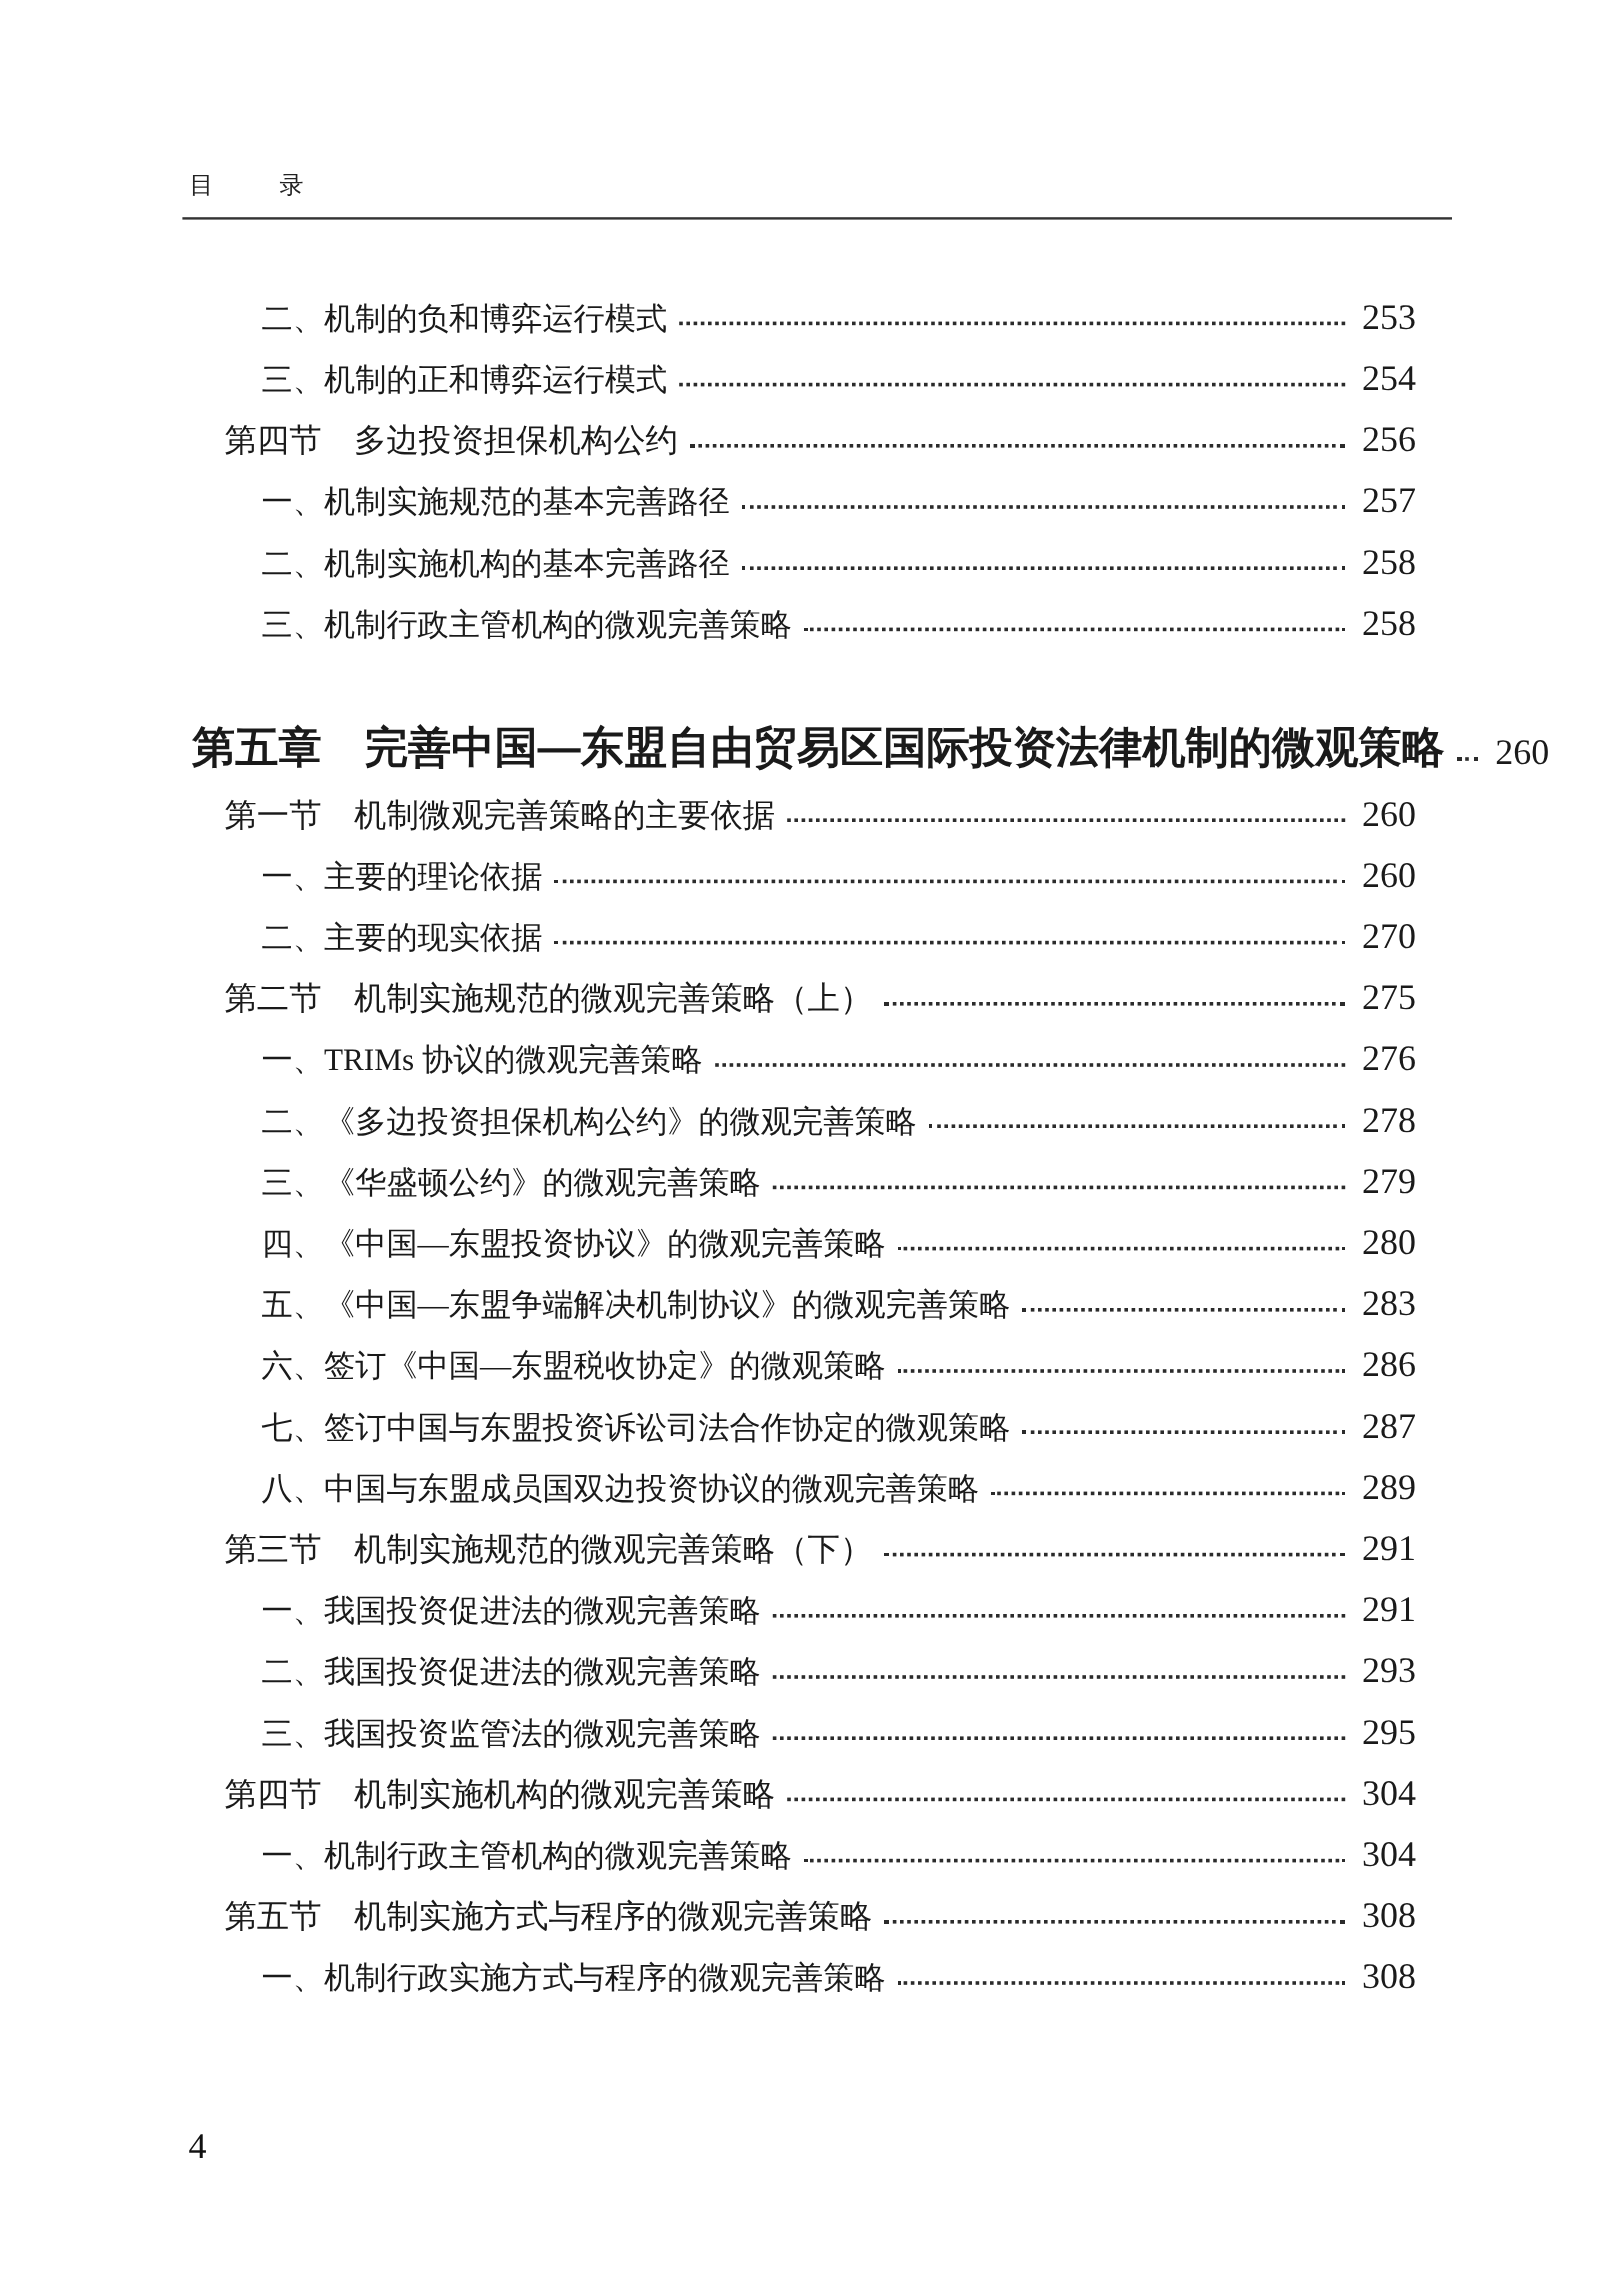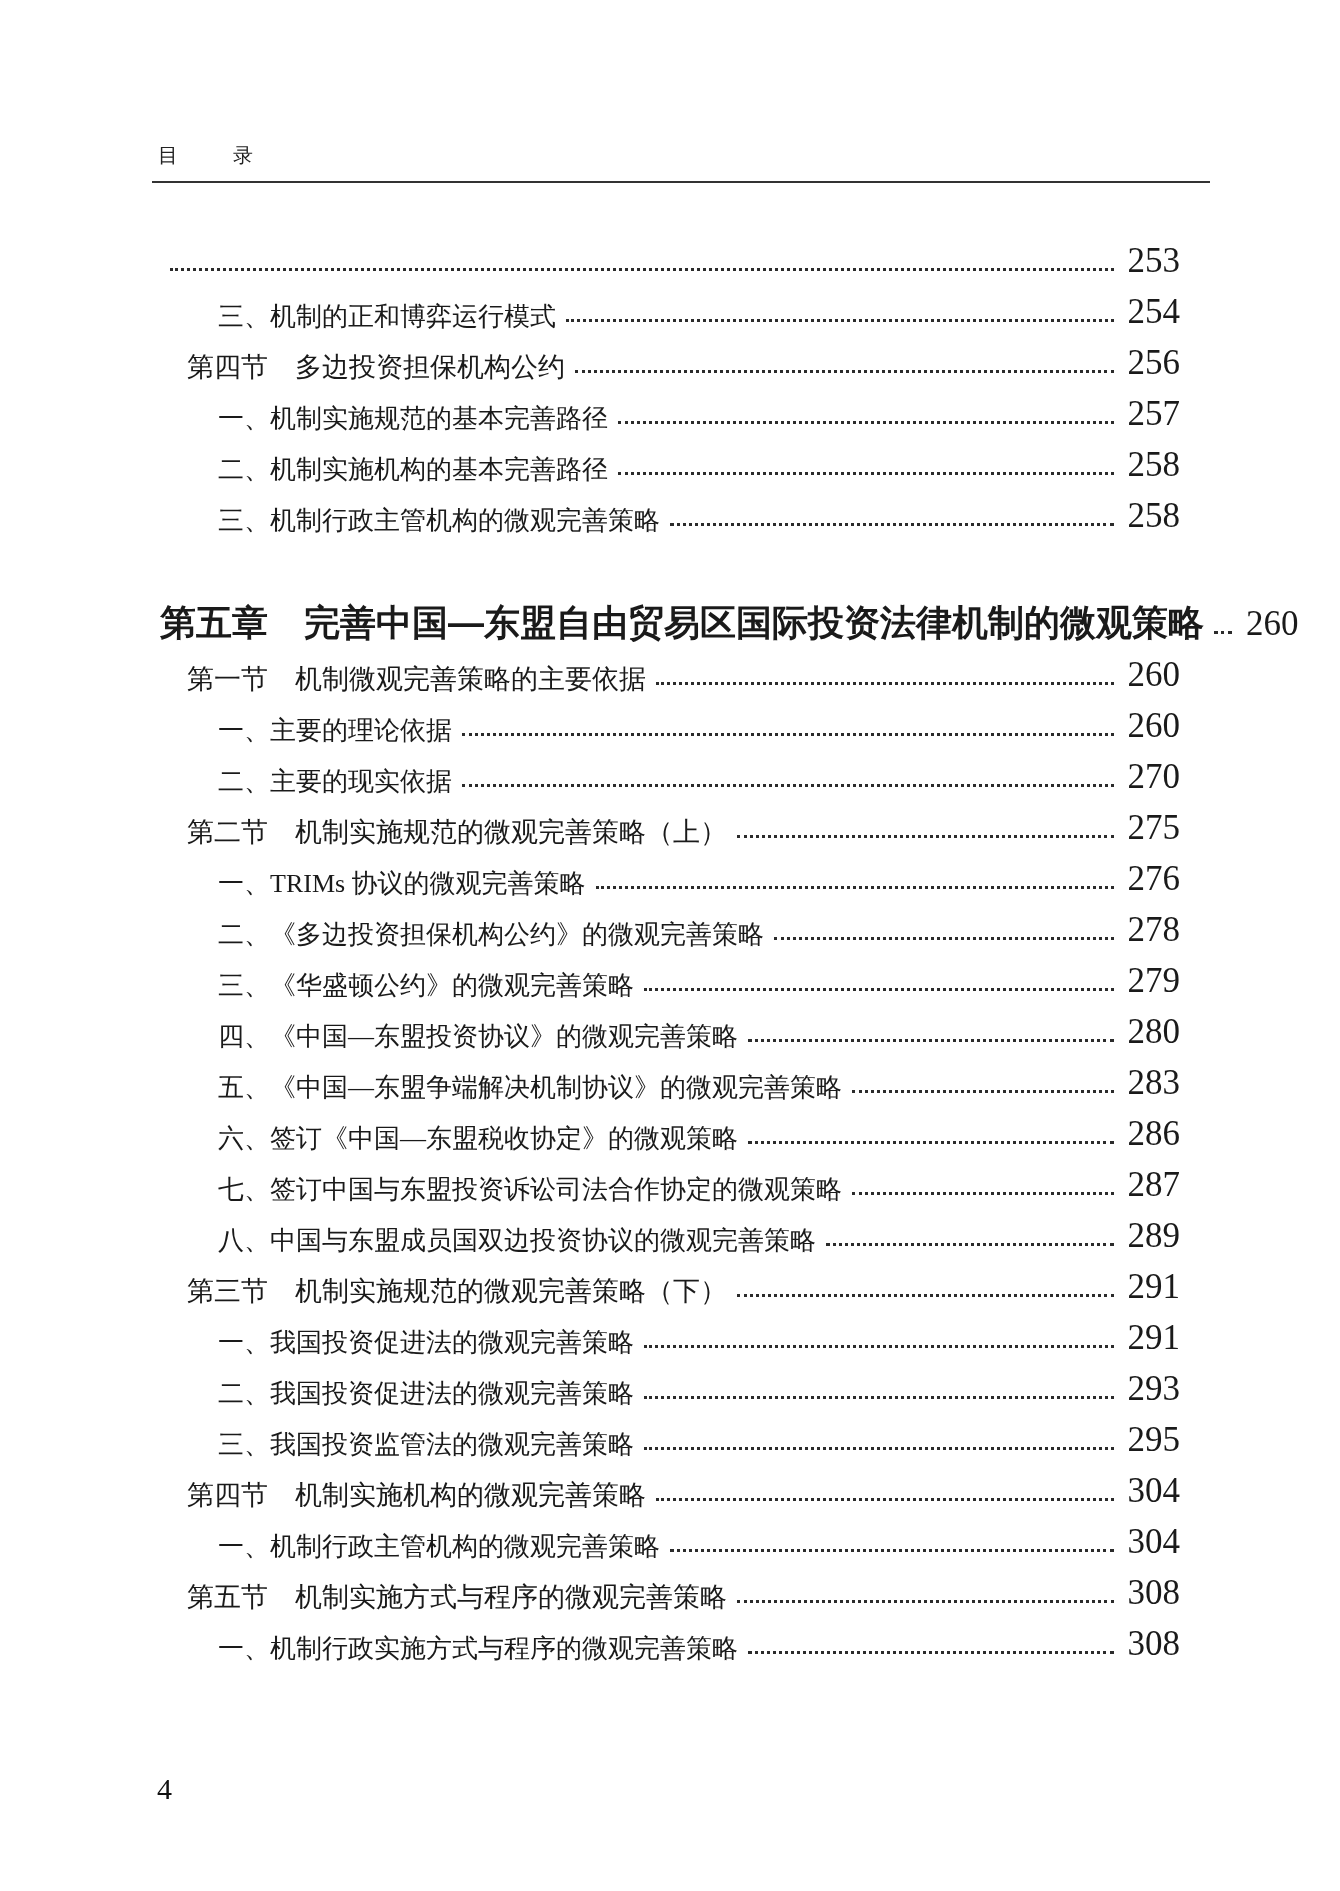--- a/index.html
+++ b/index.html
@@ -33,21 +33,21 @@
   
   .toc { position: absolute; left: 160px; top: 229px; width: 1020px; }
   .toc-row { display: flex; align-items: flex-end; height: 51px; }
   .toc-label { white-space: nowrap; line-height: 1.12; }
   .toc-leader {
     flex: 1 1 auto; min-width: 18px;
     border-bottom: 3.5px dotted #2b2b2b;
     margin: 0 14px 9px 10px;
   }
   .toc-page {
-    font-size: 35px; line-height: 1.05;
+    font-size: 30px; line-height: 1.05;
     min-width: 44px; text-align: right;
   }
 
   .level-chapter { margin-top: 57px; }
   .level-chapter .toc-label {
     font-family: "Liberation Sans", "DejaVu Sans", sans-serif;
     font-weight: 700; font-size: 36px; padding-left: 0;
   }
   .level-section .toc-label { font-size: 27px; padding-left: 27px; }
   .level-item .toc-label { font-size: 26px; padding-left: 58px; }
@@ -65,20 +65,21 @@
 
   <header class="header">
     <div class="toc-title">
       <span class="char1">目</span><span class="char2">录</span>
     </div>
     <hr class="header-rule">
   </header>
 
   <main class="toc" id="toc-list">
       <div class="toc-row level-item">
+      <span class="toc-label">二、机制的负和博弈运行模式</span>
       <span class="toc-leader"></span>
       <span class="toc-page">253</span>
     </div>
       <div class="toc-row level-item">
       <span class="toc-label">三、机制的正和博弈运行模式</span>
       <span class="toc-leader"></span>
       <span class="toc-page">254</span>
     </div>
       <div class="toc-row level-section">
       <span class="toc-label">第四节　多边投资担保机构公约</span>

